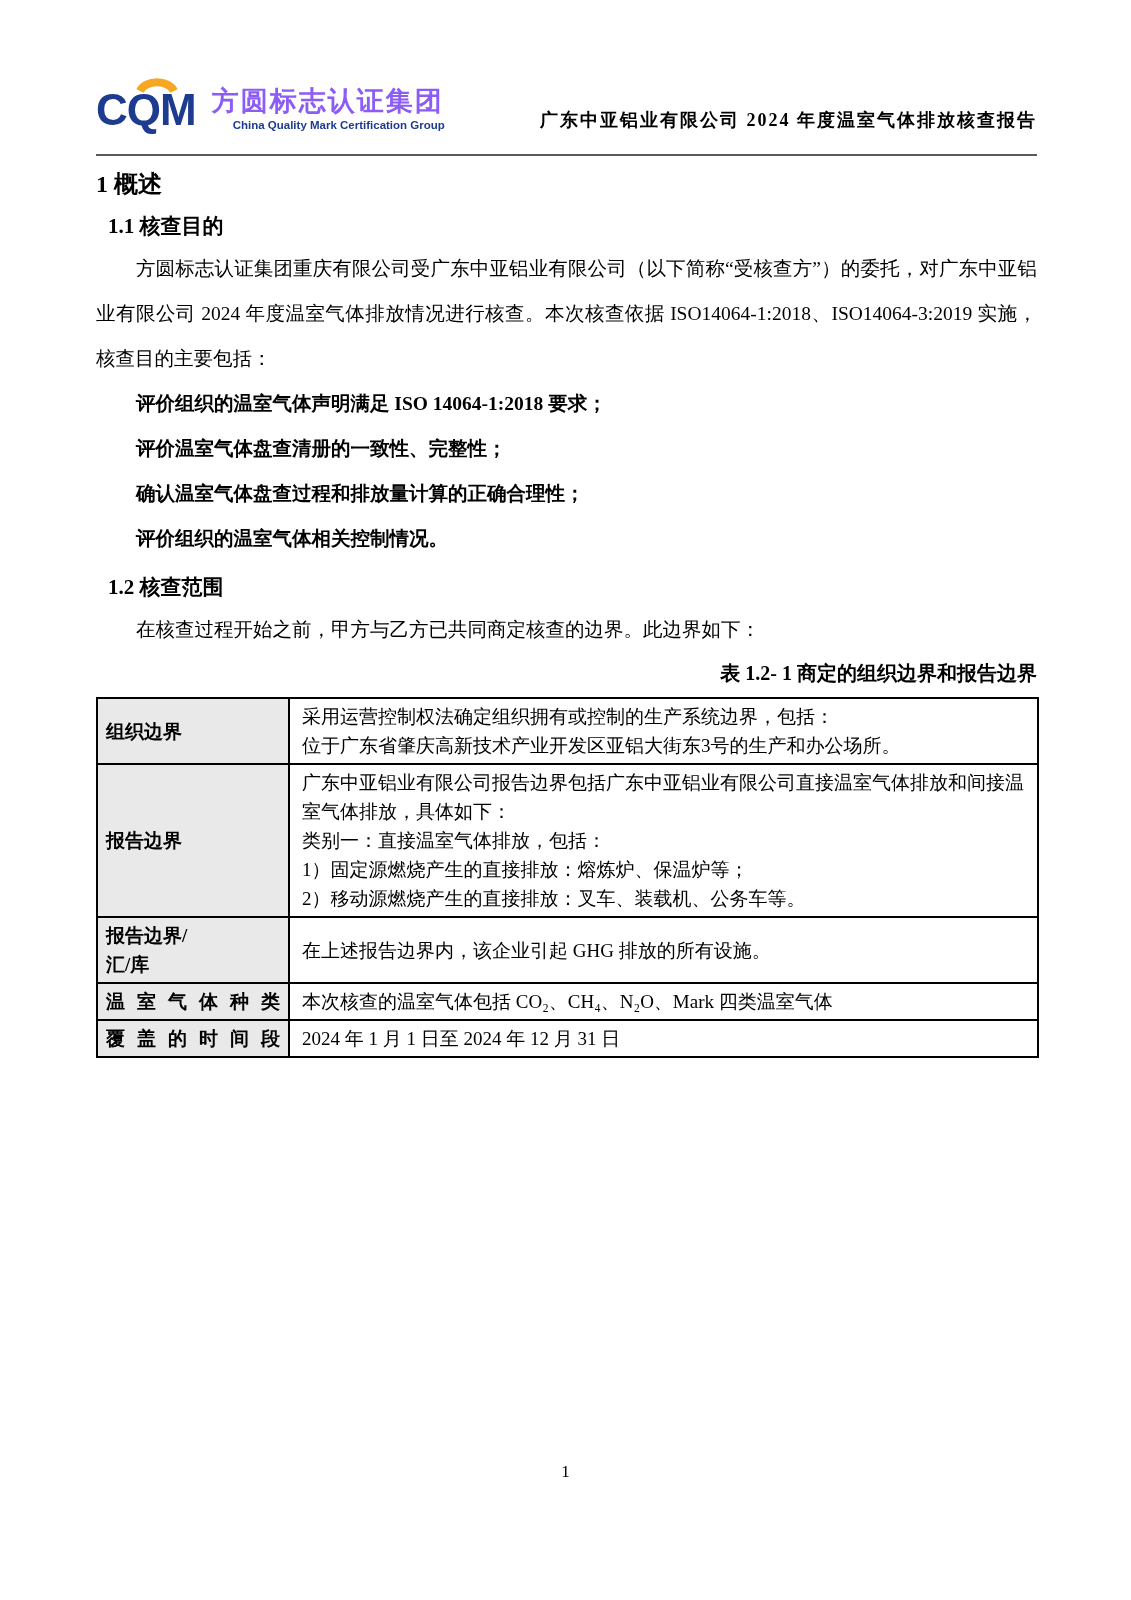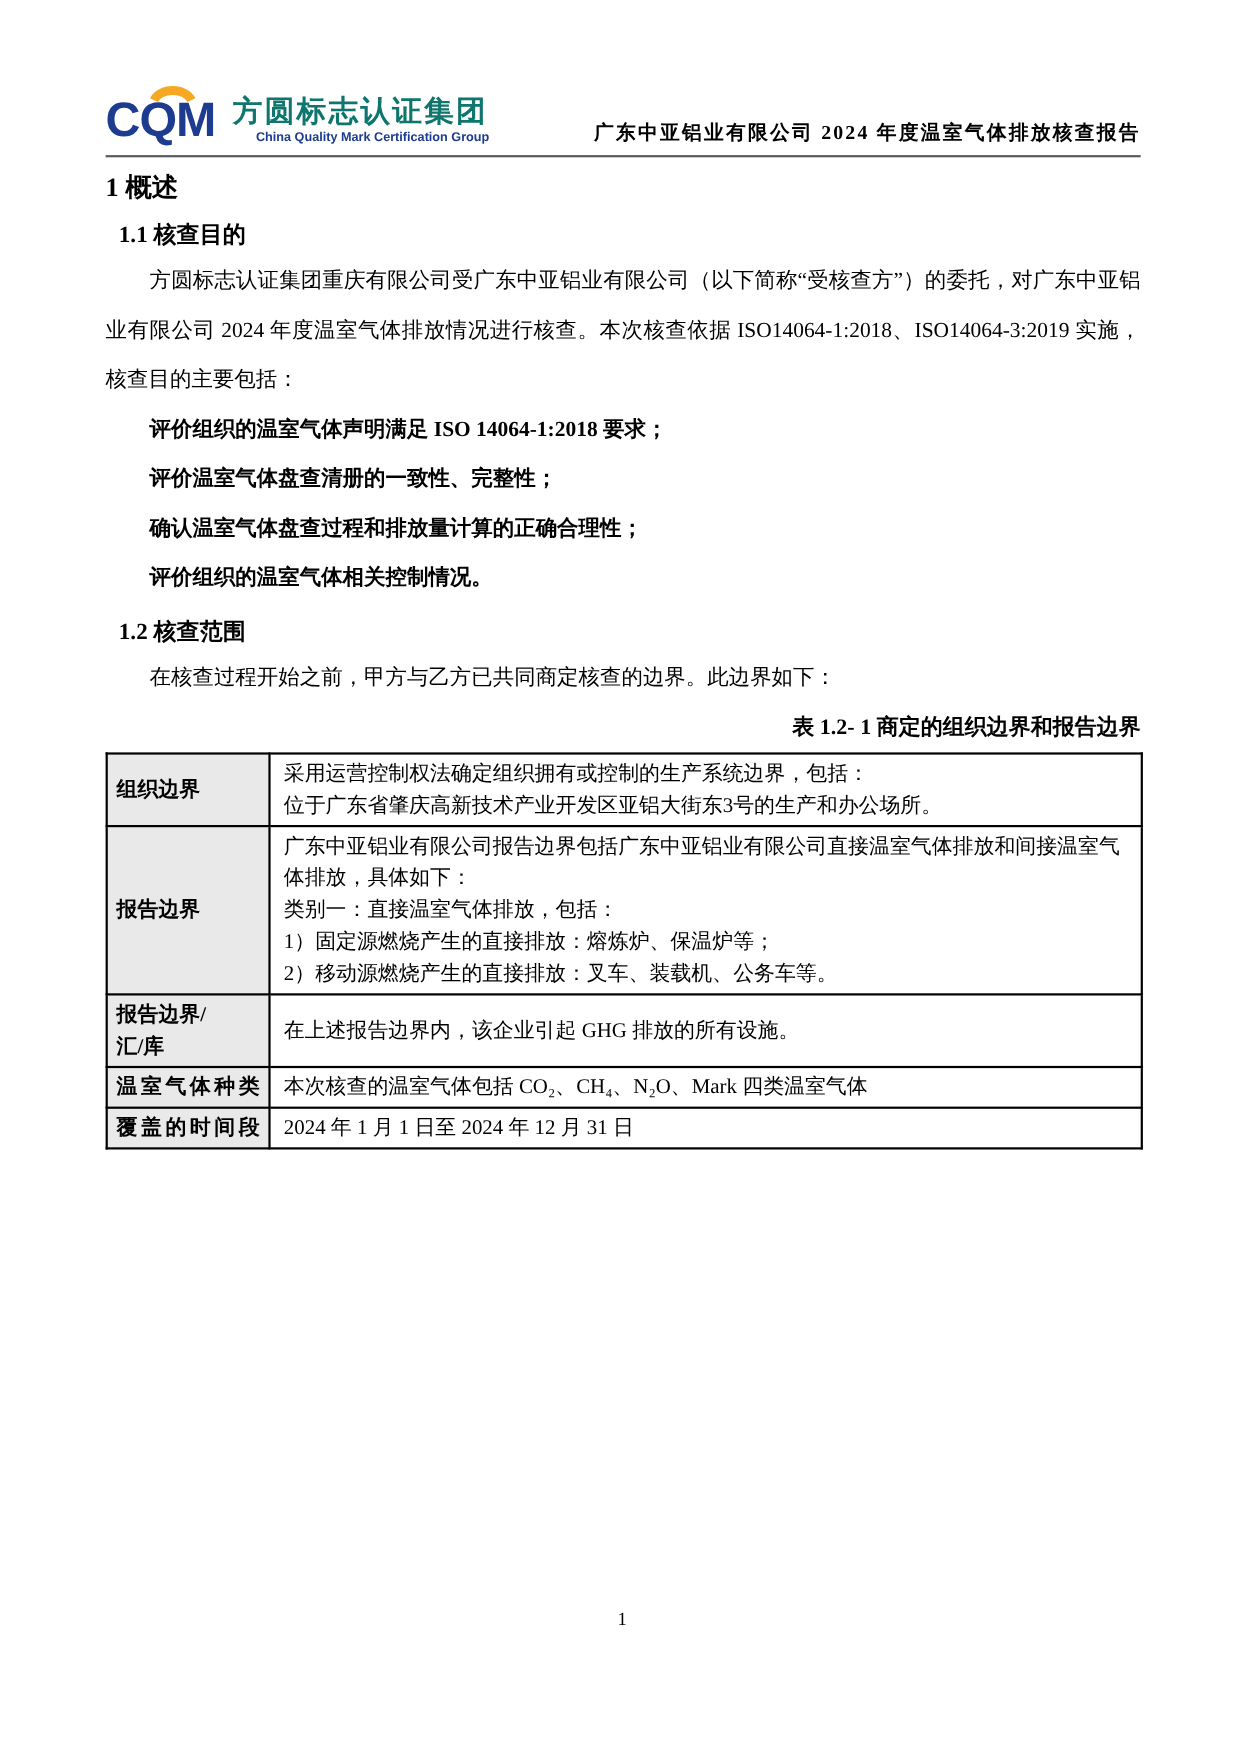--- a/index.html
+++ b/index.html
@@ -13,40 +13,40 @@
     color: #000;
   }
   .margins { padding: 0 94px 0 96px; }
 
   
   .header {
     display: flex;
     justify-content: space-between;
     align-items: flex-end;
     padding-top: 74px;
-    padding-bottom: 7px;
+    padding-bottom: 20px;
     border-bottom: 2px solid #5a5a5a;
   }
   .logo { display: flex; align-items: center; gap: 16px; }
   .logo-mark {
     position: relative;
     font-family: "Liberation Sans", "DejaVu Sans", sans-serif;
     font-weight: 800;
     font-size: 44px;
     line-height: 48px;
     letter-spacing: -1px;
     color: #1e3c8f;
     padding-top: 12px;
   }
   .logo-arc { position: absolute; left: 40px; top: 2px; }
   .logo-text { display: flex; flex-direction: column; padding-top: 10px; }
   .logo-cn {
     font-family: "Liberation Sans", "DejaVu Sans", sans-serif;
     font-weight: 700; font-size: 27px; line-height: 32px;
-    letter-spacing: 2px; color: #0f766e;
+    letter-spacing: 2px; color: #8b5cf6;
   }
   .logo-en {
     font-family: "Liberation Sans", "DejaVu Sans", sans-serif;
     font-weight: 700; font-size: 11.5px; line-height: 16px; color: #1e3c8f; margin-left: 21px;
   }
   .doc-title {
     font-size: 18px; font-weight: bold; letter-spacing: 2px;
     padding-bottom: 2px; white-space: nowrap;
   }
 
@@ -57,21 +57,21 @@
     font-size: 19.5px; line-height: 45px; margin: 0;
     text-align: justify; text-indent: 2.05em;
   }
   .obj { font-size: 19.5px; line-height: 45px; margin: 0; text-indent: 2.05em; font-weight: bold; }
 
   
   .tbl-caption { text-align: right; font-weight: bold; font-size: 20px; margin: 8px 0 10px; }
   table.boundary { border-collapse: collapse; width: 943px; }
   table.boundary td { border: 2px solid #000; font-size: 19px; vertical-align: middle; }
   td.label {
-    width: 148px; background: #e9e9e9; font-weight: bold;
+    width: 192px; background: #e9e9e9; font-weight: bold;
     padding: 3px 8px; line-height: 29px; white-space: pre-line;
   }
   td.label.spread { text-align: justify; text-align-last: justify; }
   td.content {
     padding: 3px 12px; line-height: 29px; white-space: pre-line; text-align: left;
   }
 
   
   .footer { position: absolute; top: 1462px; left: 0; width: 100%; text-align: center; font-size: 17px; }
 </style>

